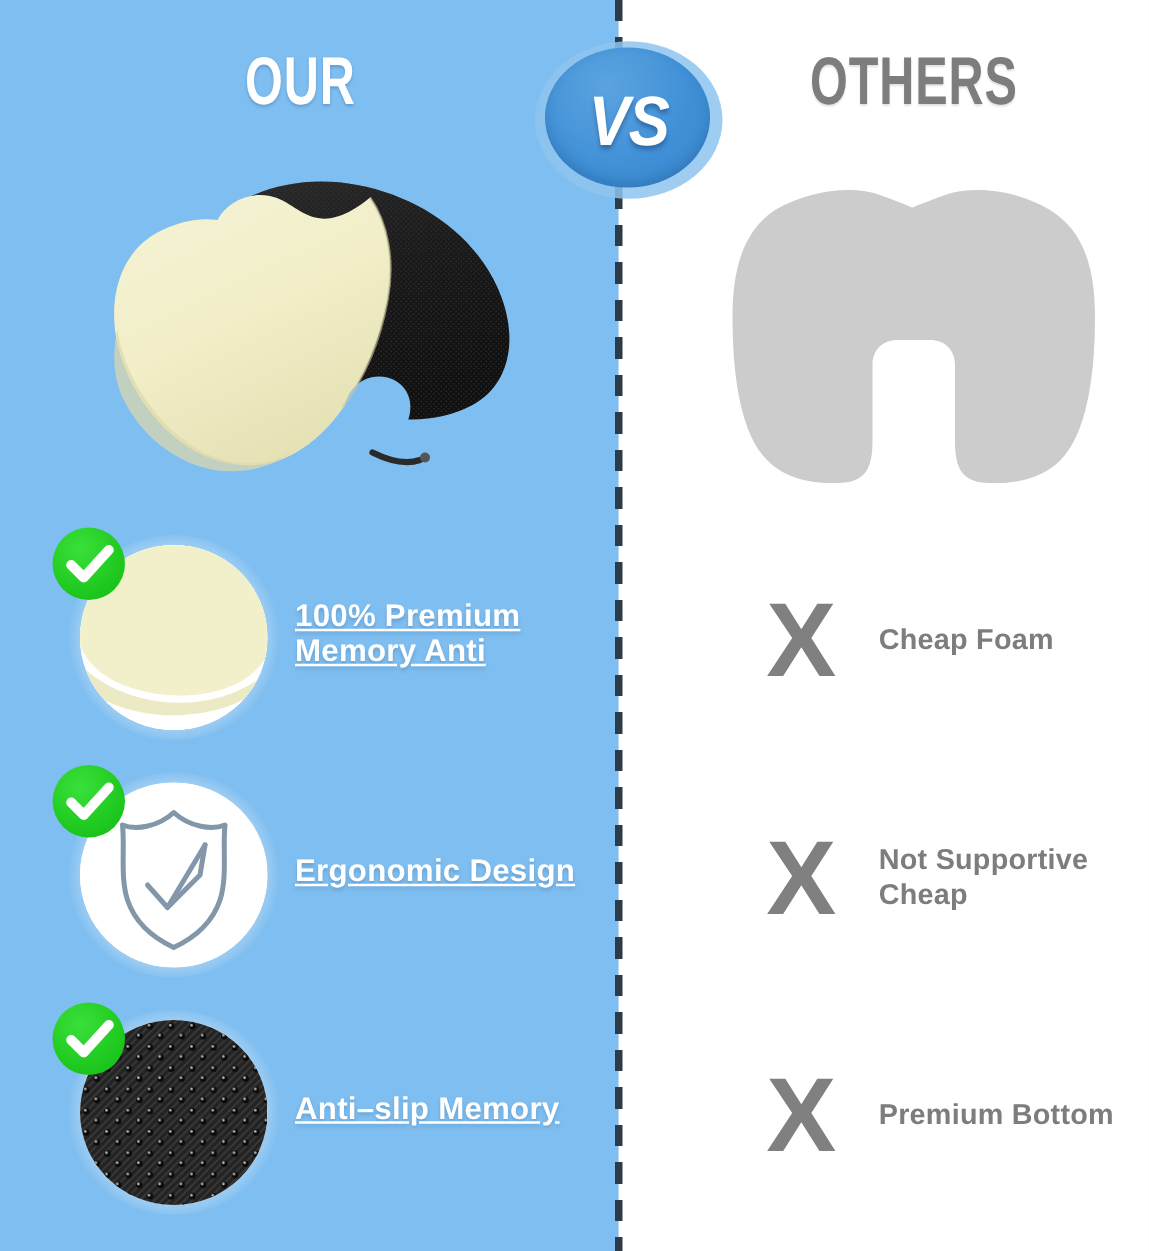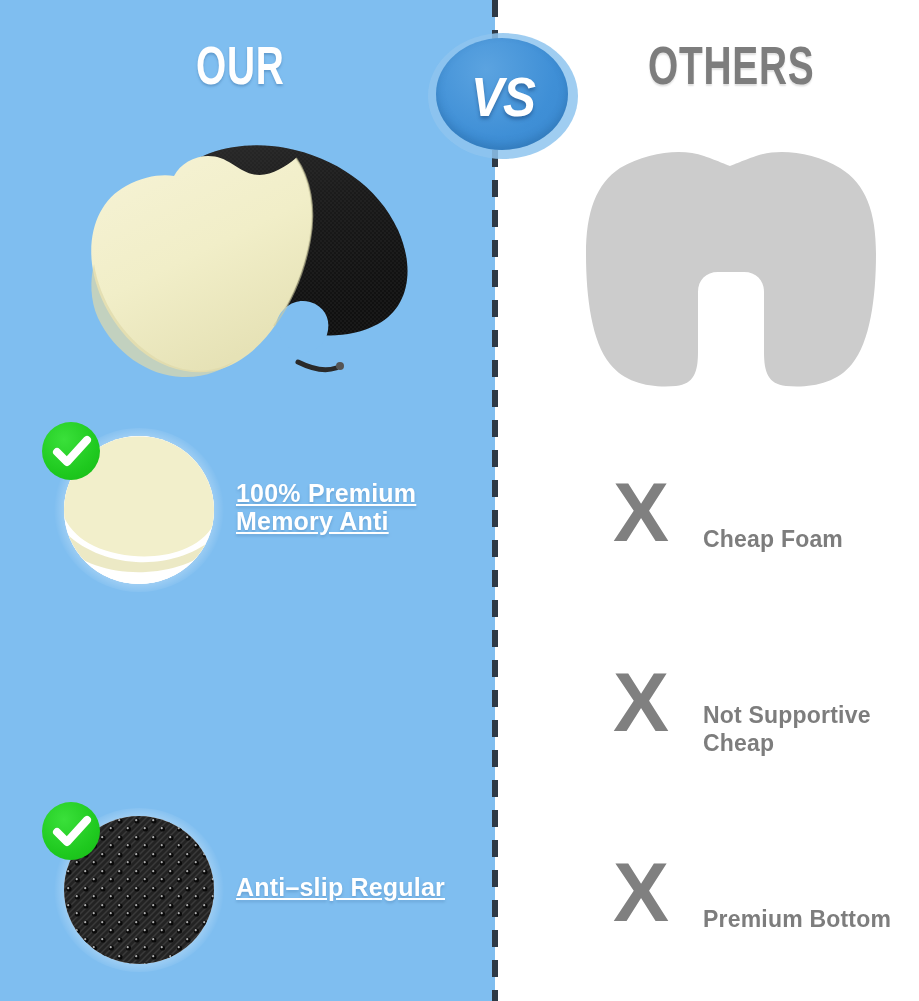--- a/index.html
+++ b/index.html
@@ -207,21 +207,20 @@
     position: absolute;
     left: 108px;
     top: 50%;
     transform: translateY(-50%);
     width: 216px;
     color: #7d7d7d;
     font-weight: 700;
     font-size: 23px;
     line-height: 1.2;
     letter-spacing: 0.2px;
-    margin-top: 28px;
   }
 </style>
 </head>
 <body>
 
 <div id="infographic">
 
   <div class="panel-left"></div>
   <div class="panel-right"></div>
 
@@ -324,20 +323,41 @@
       <svg viewBox="0 0 58 58" xmlns="http://www.w3.org/2000/svg">
         <path d="M15 30 L25 40 L45 18" stroke="#ffffff" stroke-width="8" fill="none" stroke-linecap="round" stroke-linejoin="round"></path>
       </svg>
     </div>
     <div class="feature-label">
       <div>100% Premium</div>
       <div>Memory Anti</div>
     </div>
   </div>
 
+  <div class="feature-row r2">
+    <div class="thumb-glow"></div>
+    <div class="thumb">
+      <svg viewBox="0 0 150 148" xmlns="http://www.w3.org/2000/svg">
+        <rect width="150" height="148" fill="#ffffff"></rect>
+        <path d="M75 24 C88 36 106 38 116 34 C114 52 118 76 112 94
+                 C106 112 92 124 75 132 C58 124 44 112 38 94
+                 C32 76 36 52 34 34 C44 38 62 36 75 24 Z" fill="none" stroke="#8397ab" stroke-width="4" stroke-linejoin="round" stroke-linecap="round"></path>
+        <path d="M54 82 L70 100 L100 50" fill="none" stroke="#8397ab" stroke-width="4" stroke-linecap="round" stroke-linejoin="round"></path>
+        <path d="M100 50 L96 74 L70 100" fill="none" stroke="#8397ab" stroke-width="4" stroke-linecap="round" stroke-linejoin="round"></path>
+      </svg>
+    </div>
+    <div class="check-badge">
+      <svg viewBox="0 0 58 58" xmlns="http://www.w3.org/2000/svg">
+        <path d="M15 30 L25 40 L45 18" stroke="#ffffff" stroke-width="8" fill="none" stroke-linecap="round" stroke-linejoin="round"></path>
+      </svg>
+    </div>
+    <div class="feature-label">
+      <div>Ergonomic Design</div>
+    </div>
+  </div>
 
   <div class="feature-row r3">
     <div class="thumb-glow"></div>
     <div class="thumb">
       <svg viewBox="0 0 150 148" xmlns="http://www.w3.org/2000/svg">
         <defs>
           <pattern id="weave" width="6" height="6" patternUnits="userSpaceOnUse">
             <rect width="6" height="6" fill="#232323"></rect>
             <path d="M0 6 L6 0" stroke="#3a3a3a" stroke-width="1.4"></path>
             <path d="M-1 1 L1 -1" stroke="#3a3a3a" stroke-width="1.4"></path>
@@ -353,21 +373,21 @@
         <rect width="150" height="148" fill="url(#weave)"></rect>
         <rect width="150" height="148" fill="url(#nubs)"></rect>
       </svg>
     </div>
     <div class="check-badge">
       <svg viewBox="0 0 58 58" xmlns="http://www.w3.org/2000/svg">
         <path d="M15 30 L25 40 L45 18" stroke="#ffffff" stroke-width="8" fill="none" stroke-linecap="round" stroke-linejoin="round"></path>
       </svg>
     </div>
     <div class="feature-label">
-      <div>Anti–slip Regular</div>
+      <div>Anti–slip Memory</div>
     </div>
   </div>
 
   <div class="other-row r1">
     <div class="x-mark">X</div>
     <div class="other-label">
       <div>Cheap Foam</div>
     </div>
   </div>
 

